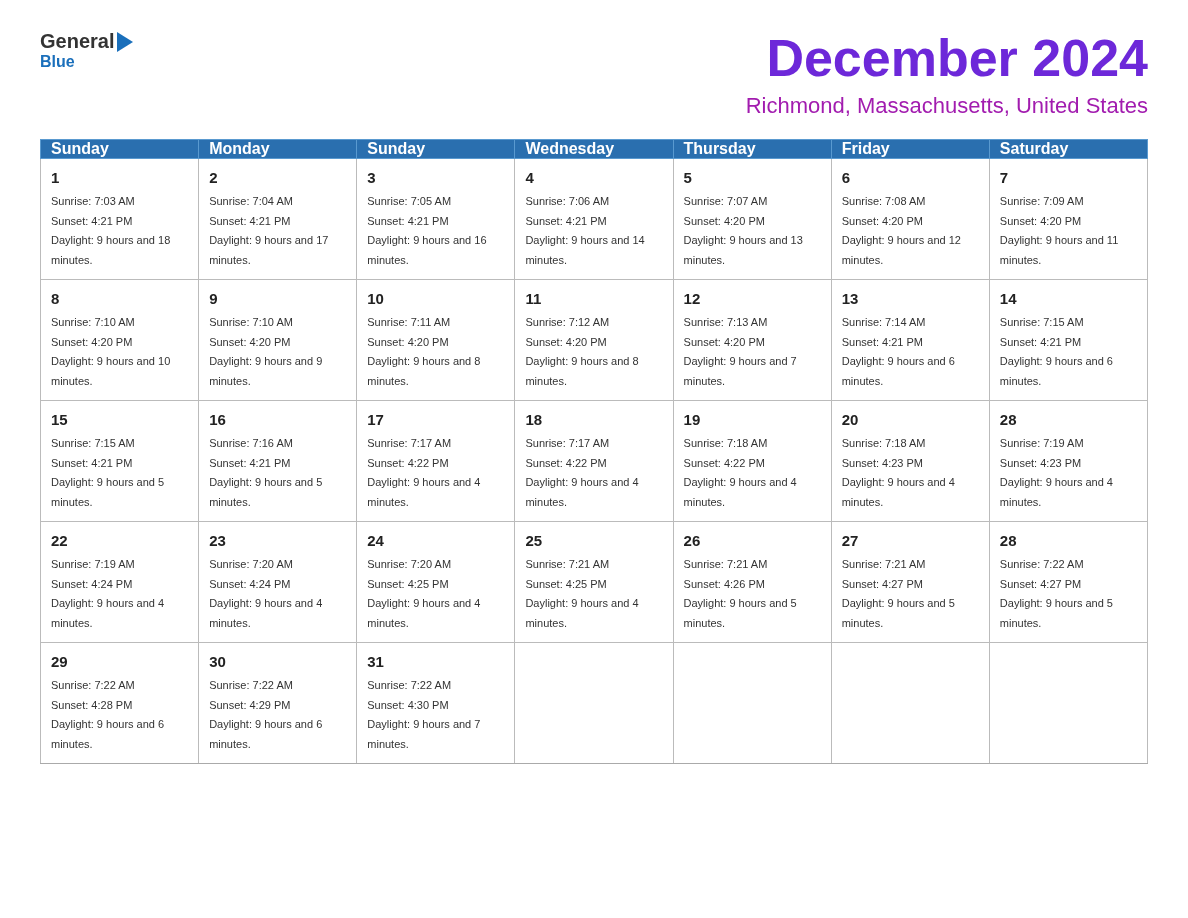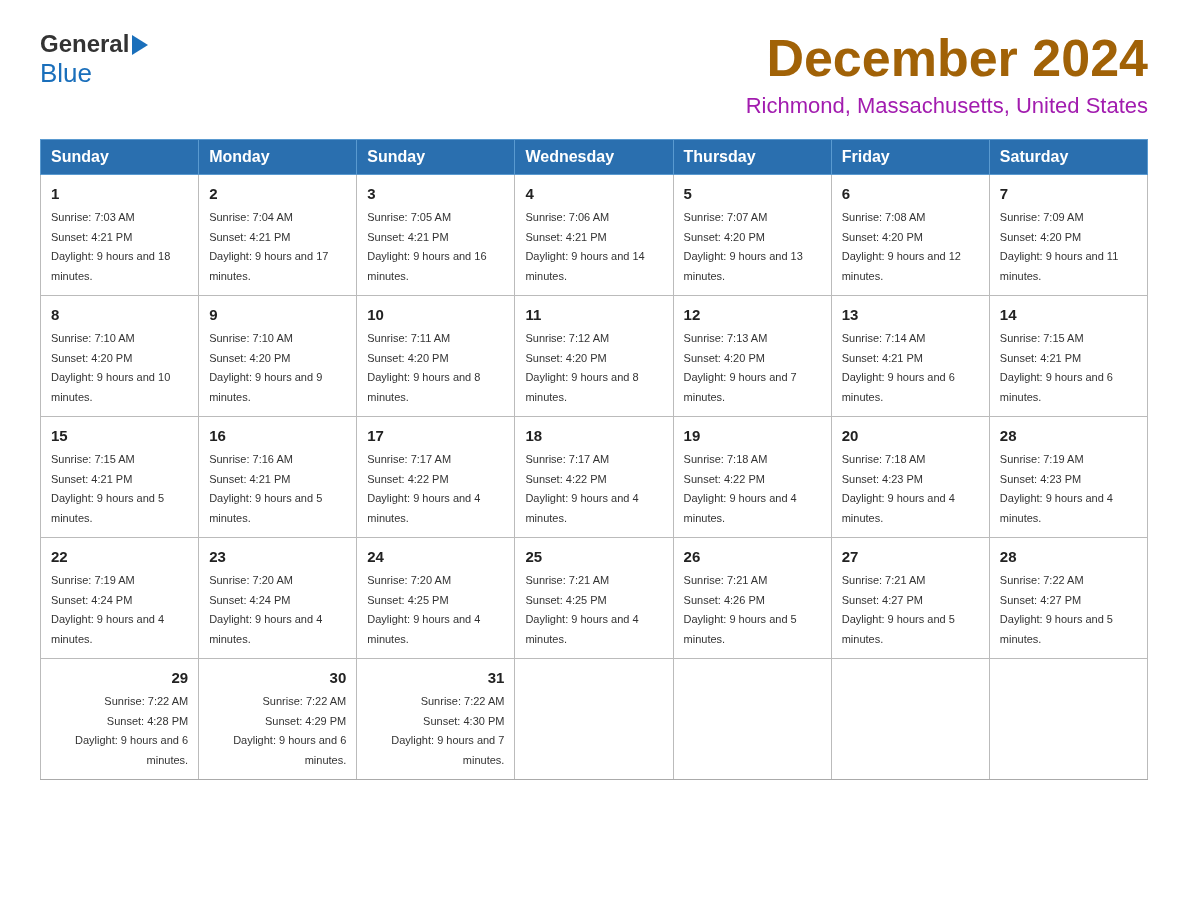--- a/index.html
+++ b/index.html
@@ -10,54 +10,54 @@
       width: 1188px;
       min-height: 918px;
     }
     .header-area {
       display: flex;
       justify-content: space-between;
       align-items: flex-start;
       margin-bottom: 20px;
     }
     .logo-text-general {
-      font-size: 24px;
+      font-size: 20px;
       font-weight: bold;
       color: #333;
     }
     .logo-text-blue {
-      font-size: 26px;
-      font-weight: normal;
+      font-size: 16px;
+      font-weight: bold;
       color: #1a6fbb;
     }
     .title-area {
       text-align: right;
     }
     .page-title {
       font-size: 52px;
       font-weight: bold;
-      color: #a16207;
+      color: #6d28d9;
       line-height: 1.1;
     }
     .subtitle {
       font-size: 22px;
       color: #a21caf;
       margin-top: 6px;
     }
     .calendar {
       width: 100%;
       border-collapse: collapse;
       border: 1.5px solid #aaa;
     }
     .calendar thead tr th {
       background-color: #2a6faf;
       color: #fff;
       font-size: 16px;
       font-weight: bold;
-      padding: 8px 10px;
+      padding: 0 10px;
       text-align: left;
       border: 1px solid #5a9ad0;
     }
     .calendar tbody tr td {
       vertical-align: top;
       padding: 8px 10px 10px 10px;
       border: 1px solid #bbb;
       width: 14.28%;
       min-height: 90px;
       font-size: 13.5px;
@@ -73,21 +73,20 @@
     }
     .day-info {
       color: #333;
       font-size: 11px;
     }
     .empty-cell {
       background: #fff;
     }
     .calendar tbody tr:last-child td {
       border-bottom: 1.5px solid #aaa;
-      text-align: right;
     }
     .logo-wrap {
       display: flex;
       flex-direction: column;
     }
     .logo-line1 {
       display: flex;
       align-items: center;
     }
     .logo-triangle-right {

